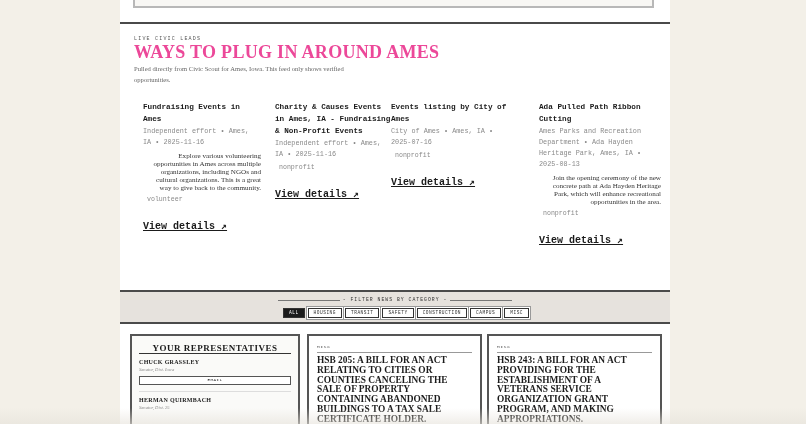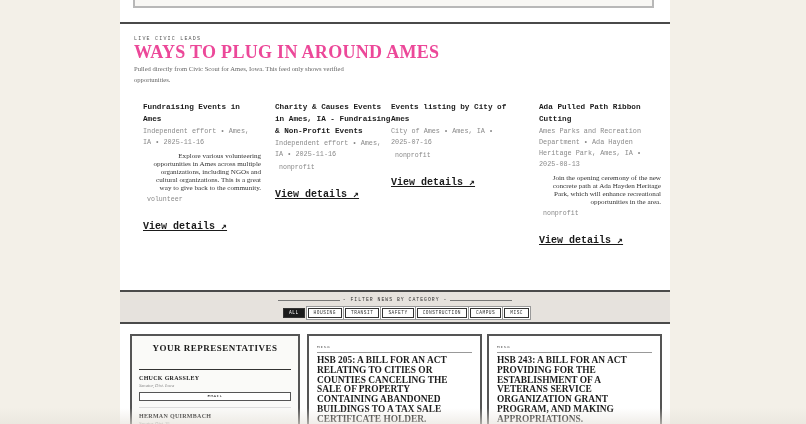--- a/index.html
+++ b/index.html
@@ -19,21 +19,21 @@
   .card-tag { font-family: "Liberation Mono", monospace; font-size: 6.6px; color: #8a8a8a; margin-top: 4px; padding-left: 4px; }
   .card-link { display: inline-block; font-family: "Liberation Mono", monospace; font-weight: bold; font-size: 10px; color: #1b1b1b; text-decoration: underline; margin-top: 17px; cursor: pointer; }
   .filter-bar { position: absolute; left: 0; top: 290px; width: 550px; height: 34px; background: #e6e2dd; border-top: 2px solid #4a4a4a; border-bottom: 2px solid #4a4a4a; }
   .filter-heading { position: absolute; left: 0; top: 5px; width: 550px; text-align: center; font-family: "Liberation Mono", monospace; font-size: 4.8px; letter-spacing: 1px; color: #333; }
   .filter-line { position: absolute; top: 8px; height: 1px; background: #777; }
   .filter-buttons { position: absolute; left: 163px; top: 16px; display: flex; gap: 3px; }
   .fbtn { height: 10px; padding: 0 5px; border: 1px solid #333; background: #fff; font-family: "Liberation Mono", monospace; font-size: 4.5px; line-height: 8px; letter-spacing: 0.5px; color: #333; cursor: pointer; text-transform: uppercase; outline: 1px solid #fff; box-shadow: 0 0 0 2px #999; }
   .fbtn.active { background: #1b1b1b; color: #fff; box-shadow: none; outline: none; }
   .panel { position: absolute; top: 334px; height: 100px; background: #fafaf8; border: 2px solid #555; }
   .reps { left: 10px; width: 170px; }
-  .reps-title { text-align: center; font-weight: bold; font-size: 9px; letter-spacing: 0.5px; margin-top: 7px; padding-bottom: 16px; border-bottom: 1.5px solid #333; margin-left: 7px; margin-right: 7px; }
+  .reps-title { text-align: center; font-weight: bold; font-size: 9px; letter-spacing: 0.5px; margin-top: 7px; padding-bottom: 0; border-bottom: 1.5px solid #333; margin-left: 7px; margin-right: 7px; }
   .rep { margin: 5px 7px 0 7px; }
   .rep-name { font-weight: bold; font-size: 6px; letter-spacing: 0.3px; }
   .rep-role { font-style: italic; font-size: 4.6px; color: #888; margin-top: 2px; }
   .rep-email { margin-top: 4px; height: 9px; border: 1px solid #555; background: #fff; text-align: center; font-family: "Liberation Mono", monospace; font-size: 4.2px; line-height: 7px; letter-spacing: 0.5px; cursor: pointer; }
   .rep-sep { height: 1px; background: #ddd; margin: 6px 7px 0 7px; }
   .news { width: 175px; background: #fff; }
   .news1 { left: 187px; }
   .news2 { left: 367px; }
   .news-cat { font-family: "Liberation Mono", monospace; font-size: 4.4px; letter-spacing: 0.8px; color: #444; margin: 8px 8px 0 8px; padding-bottom: 3px; border-bottom: 1px solid #999; }
   .news-title { font-weight: bold; font-size: 9.4px; line-height: 9.8px; margin: 3px 8px 0 8px; color: #1b1b1b; }

